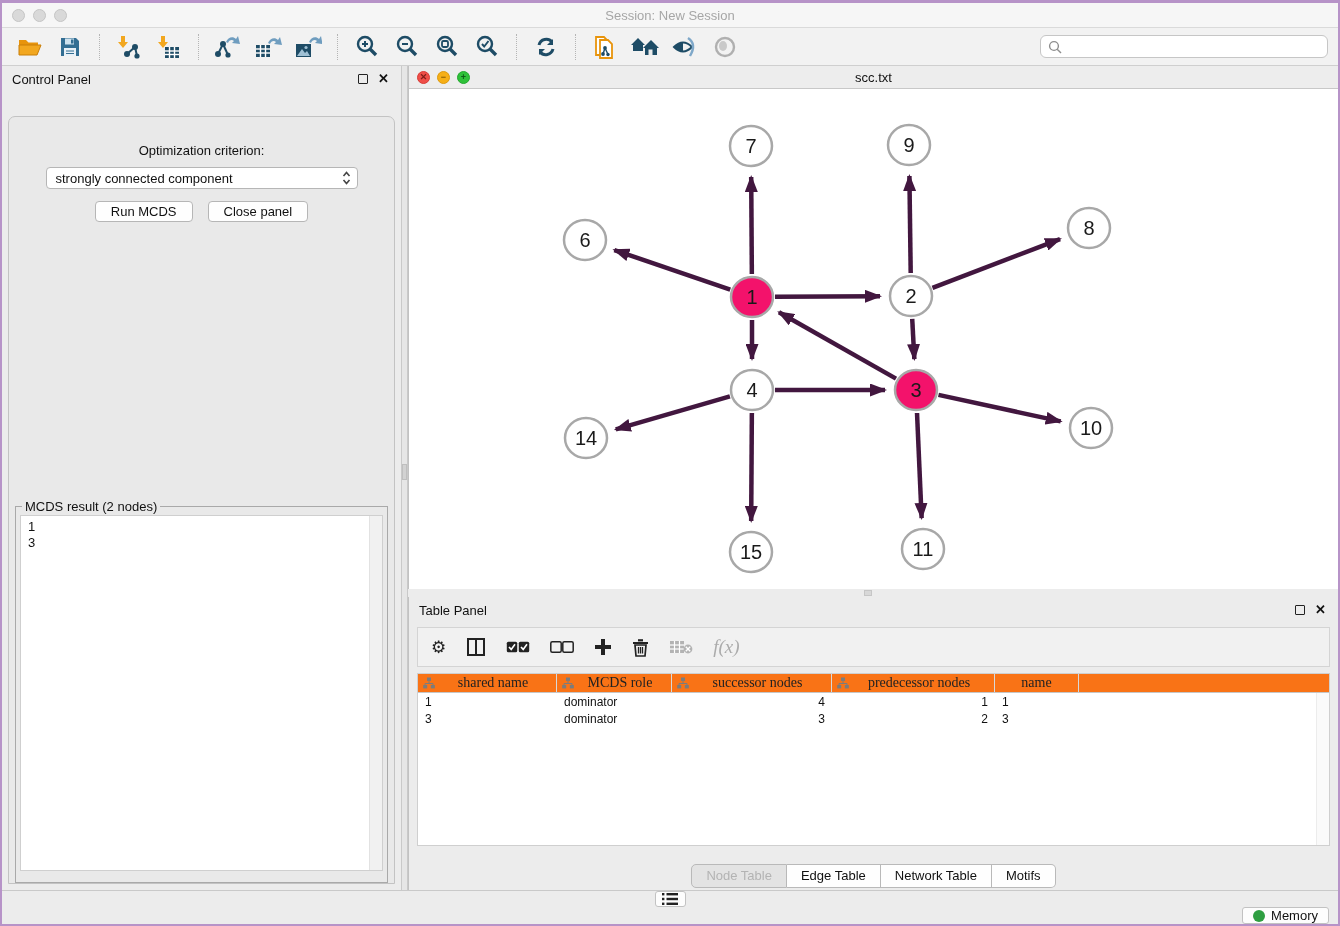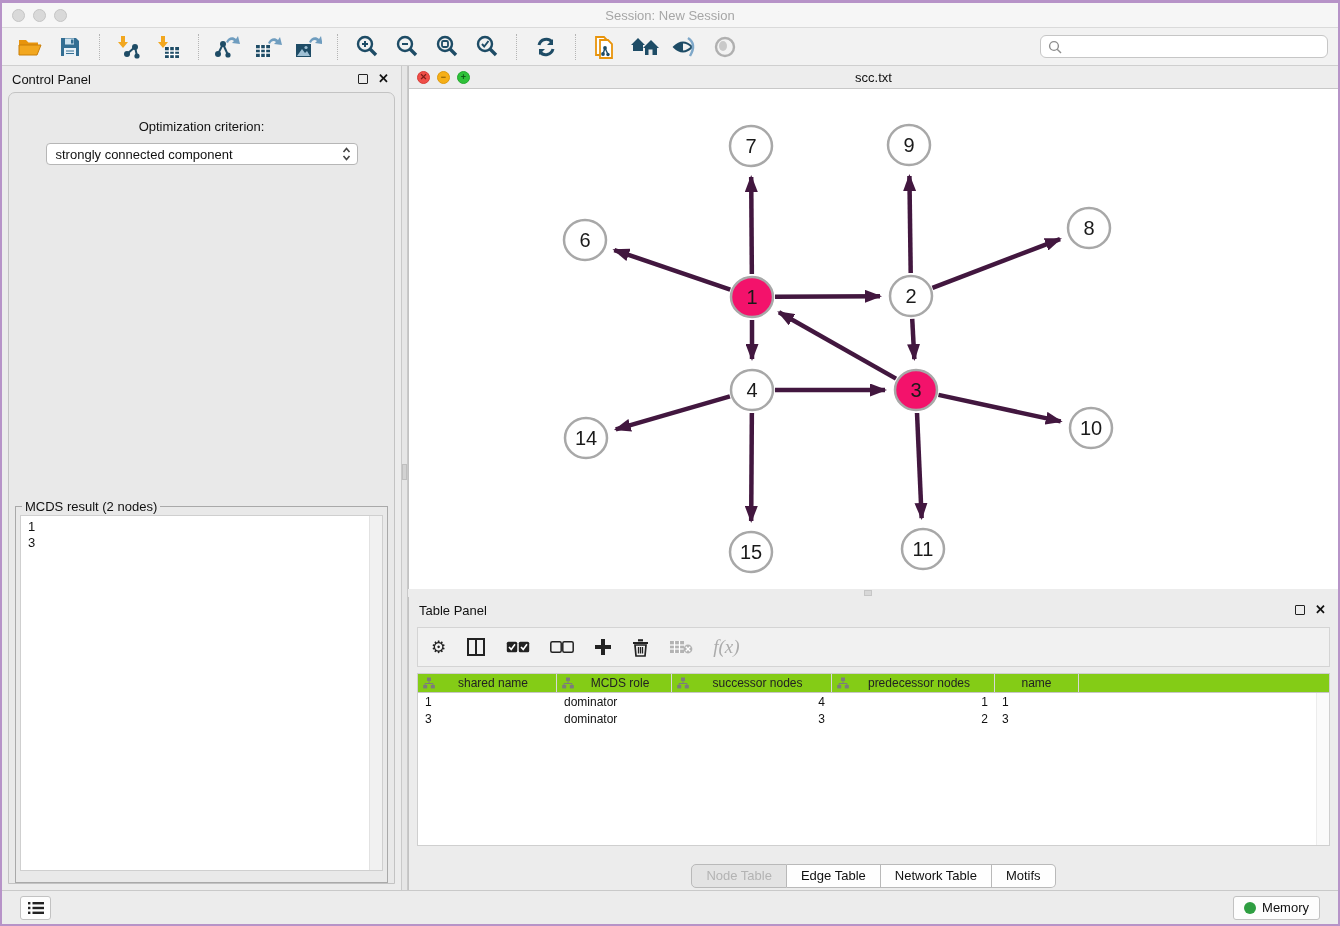--- a/index.html
+++ b/index.html
@@ -21,21 +21,21 @@
   .toolbar { height:38px; background:#F2F2F2; border-bottom:1px solid #CFCFCF;
     display:flex; align-items:center; padding:0 10px; gap:4px; }
   .tbtn { width:36px; height:30px; display:flex; align-items:center; justify-content:center; border-radius:4px; }
   .tsep { width:1px; height:26px; border-left:1px dotted #B5B5B5; margin:0 7px; }
   .search-wrap { margin-left:auto; width:288px; height:23px; background:#fff;
     border:1px solid #C6C6C6; border-radius:6px; display:flex; align-items:center; padding:0 7px; gap:5px; }
   .search-input { border:none; outline:none; flex:1; font-size:13px; background:transparent; font-family:"Liberation Sans",sans-serif; }
   
   .main { display:flex; height:824px; }
   
-  .control-panel { width:399px; background:#ECECEC; display:flex; flex-direction:column; }
+  .control-panel { width:399px; background:#ECECEC; display:flex; flex-direction:column;gap:24px; }
   .panel-header { height:26px; display:flex; align-items:center; padding:0 12px 0 10px; }
   .panel-title { font-size:13px; color:#111; }
   .panel-header-icons { margin-left:auto; display:flex; gap:10px; align-items:center; }
   .float-ico { width:10px; height:10px; border:1.6px solid #222; border-radius:1px; }
   .close-ico { font-size:13px; font-weight:bold; color:#111; line-height:10px; }
   .cp-tabs { display:flex; justify-content:center; position:relative; z-index:2; height:22px; margin-bottom:-11px; }
   .cp-tab { font-size:13px; padding:2px 13px; background:#FEFEFE; border:1px solid #C3C3C3; border-left:none; color:#111; }
   .cp-tab:first-child { border-left:1px solid #C3C3C3; border-radius:4px 0 0 4px; }
   .cp-tab.active { background:#E9E9E9; color:#BDBDBD; border-radius:0 4px 4px 0; }
   .cp-content { margin:0 6px 6px 6px; border:1px solid #C3C3C3; border-radius:7px 7px 0 0;
@@ -76,36 +76,36 @@
   
   .table-panel { flex:1; background:#ECECEC; border-left:1px solid #C2C2C2; display:flex; flex-direction:column; }
   .tp-toolbar { margin:4px 8px 0 8px; height:40px; background:#F1F1F1; border:1px solid #D4D4D4;
     display:flex; align-items:center; gap:20px; padding:0 13px; }
   .tp-ico { display:flex; align-items:center; justify-content:center; color:#222; }
   .tp-ico.disabled { color:#B3B3B3;justify-content:flex-end; }
   .tp-glyph { font-size:17px; line-height:1; font-family:"DejaVu Sans", sans-serif; }
   .fx { font-family:"Liberation Serif", serif; font-style:italic; font-size:19px; color:#ABABAB; }
   .tp-table { margin:6px 8px 0 8px; flex:1; background:#fff; border:1px solid #CFCFCF;
     position:relative; display:flex; flex-direction:column; overflow:hidden; }
-  .thead { display:flex; background:#84cc16; border-bottom:1px solid #C6C6C6; height:19px; font-size:12px; color:#222; }
+  .thead { display:flex; background:#f97316; border-bottom:1px solid #C6C6C6; height:19px; font-size:14px; color:#222;font-family:Liberation Serif, serif; }
   .th { display:flex; align-items:center; padding:0 5px; border-right:1px solid #D8D8D8; }
   .th .th-label { margin:0 auto; }
   .th-0{width:139px;} .th-1{width:115px;} .th-2{width:160px;} .th-3{width:163px;} .th-4{width:84px;} .th-fill{flex:1; border-right:none;}
   .trow { display:flex; height:17px; font-size:12px; color:#111; align-items:center; }
   .td { padding:0 7px; overflow:hidden; white-space:nowrap; }
   .td-0{width:139px;} .td-1{width:115px;} .td-2{width:160px; text-align:right;} .td-3{width:163px; text-align:right;} .td-4{width:84px;}
   .tp-vscroll { position:absolute; right:0; top:19px; bottom:0; width:13px; background:#FAFAFA; border-left:1px solid #ECECEC; }
   .tp-tabs { height:26px; margin-top:18px; display:flex; justify-content:center; align-items:flex-start; }
   .tp-tab { font-size:13px; padding:3px 14px 4px; background:#FEFEFE; border:1px solid #B9B9B9; border-left:none; color:#111; }
   .tp-tab:first-child { border-left:1px solid #B9B9B9; border-radius:5px 0 0 5px; }
   .tp-tab:last-child { border-radius:0 5px 5px 0; }
   .tp-tab.active { background:#E3E3E3; color:#B3B3B3; }
   
   .statusbar { height:34px; border-top:1px solid #C9C9C9; background:#ECECEC;
-    display:flex; align-items:center; padding:0 18px; }
+    display:flex; align-items:center; padding:0 9px;flex-direction:column; }
   .sb-btn { height:24px; background:#FDFDFD; border:1px solid #C2C2C2; border-radius:3px;
     display:flex; align-items:center; justify-content:center; gap:6px; font-size:13px; color:#111; }
   .sb-left { width:31px; }
   .sb-memory { margin-left:auto; padding:0 10px; }
   .mem-dot { width:12px; height:12px; border-radius:50%; background:#2E9E41; }
 </style>
 </head>
 <body>
 
 <div class="titlebar">
@@ -276,20 +276,24 @@
       </span>
     </div>
     <div class="cp-content">
       <div class="opt-label">Optimization criterion:</div>
       <div class="cp-select">
         <span>strongly connected component</span>
         <svg class="chev" width="9" height="14" viewBox="0 0 9 14">
           <path d="M1.5 5 L4.5 1.5 L7.5 5" fill="none" stroke="#444" stroke-width="1.6"></path>
           <path d="M1.5 9 L4.5 12.5 L7.5 9" fill="none" stroke="#444" stroke-width="1.6"></path>
         </svg>
+      </div>
+      <div class="btn-row">
+        <button class="btn">Run MCDS</button>
+        <button class="btn">Close panel</button>
       </div>
       <div class="cp-spacer"></div>
       <fieldset class="mcds-fieldset">
         <legend>MCDS result (2 nodes)</legend>
         <div class="mcds-box">
           <div class="mcds-line">1</div>
           <div class="mcds-line">3</div>
           <div class="mcds-scroll"></div>
         </div>
       </fieldset>

